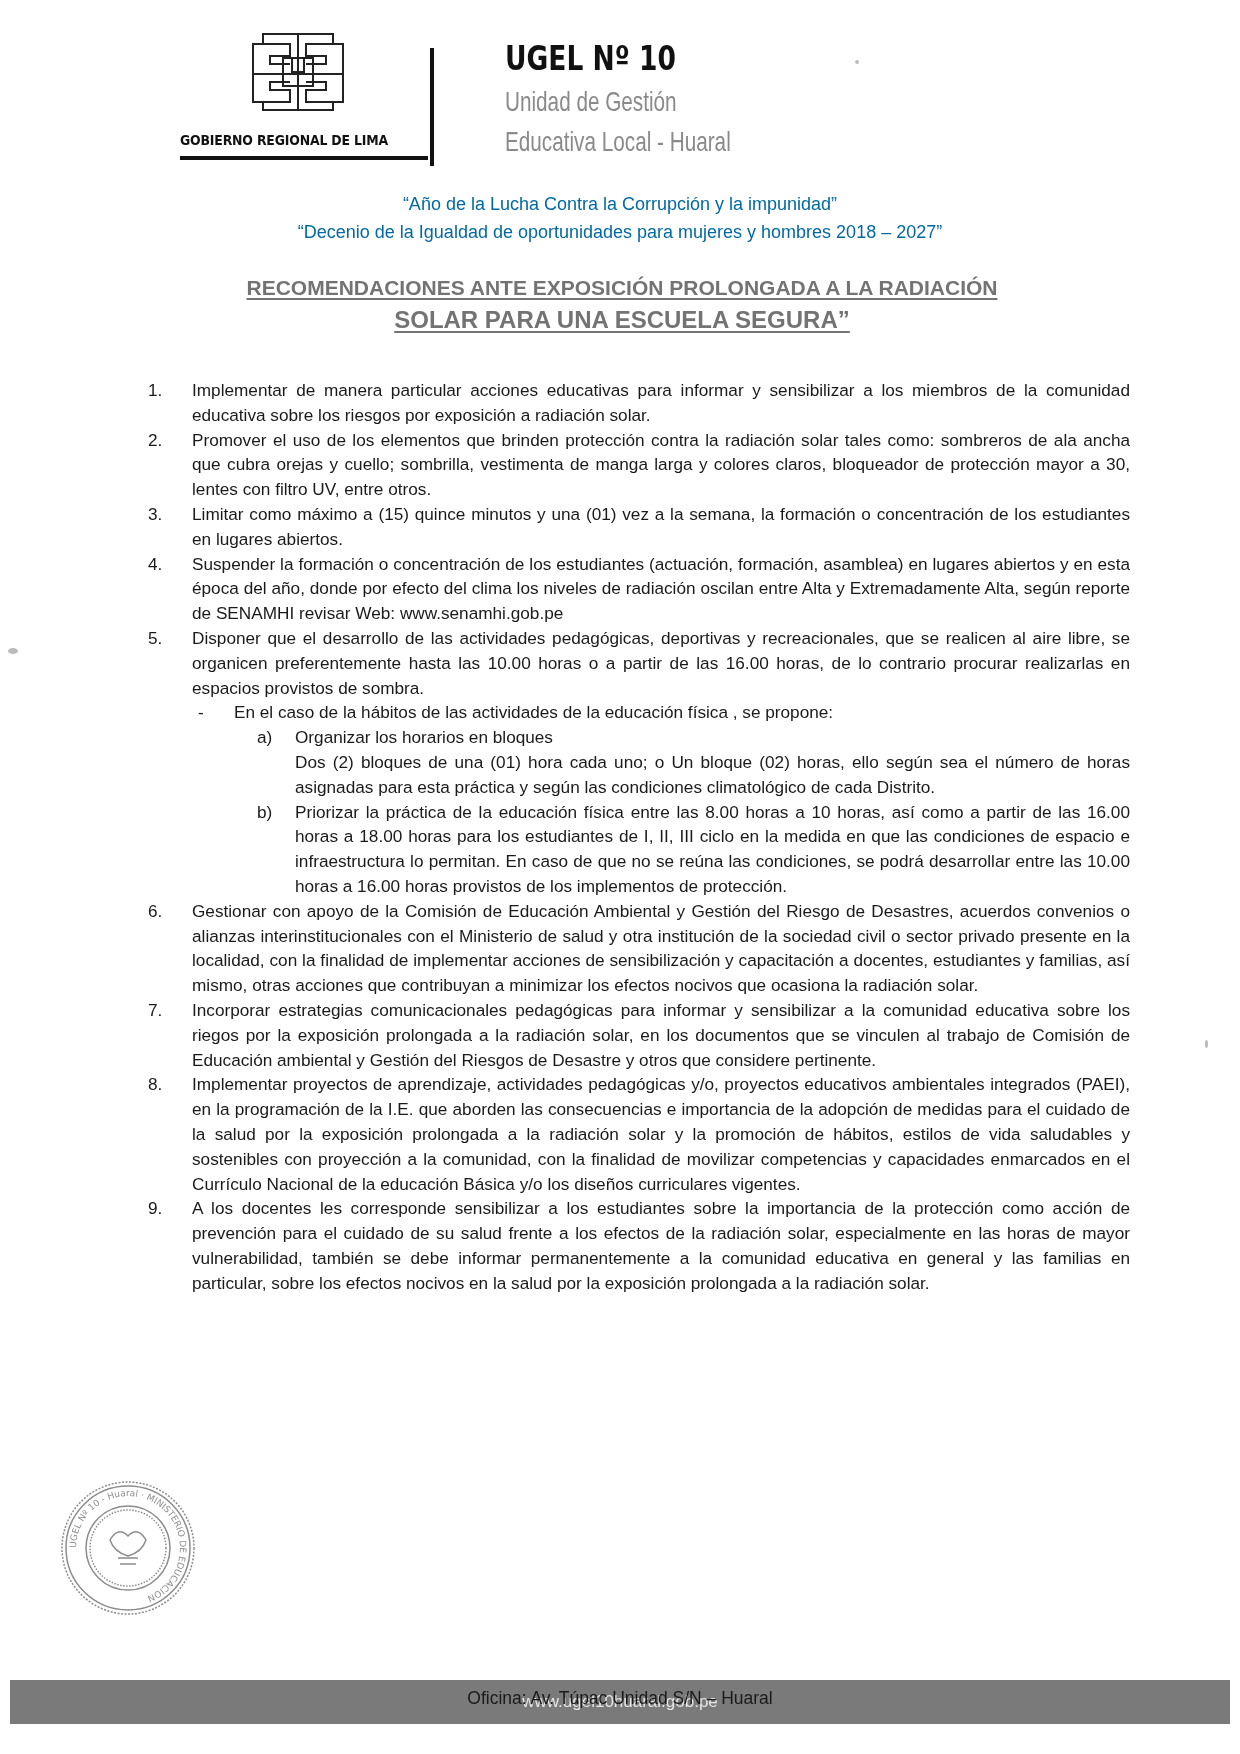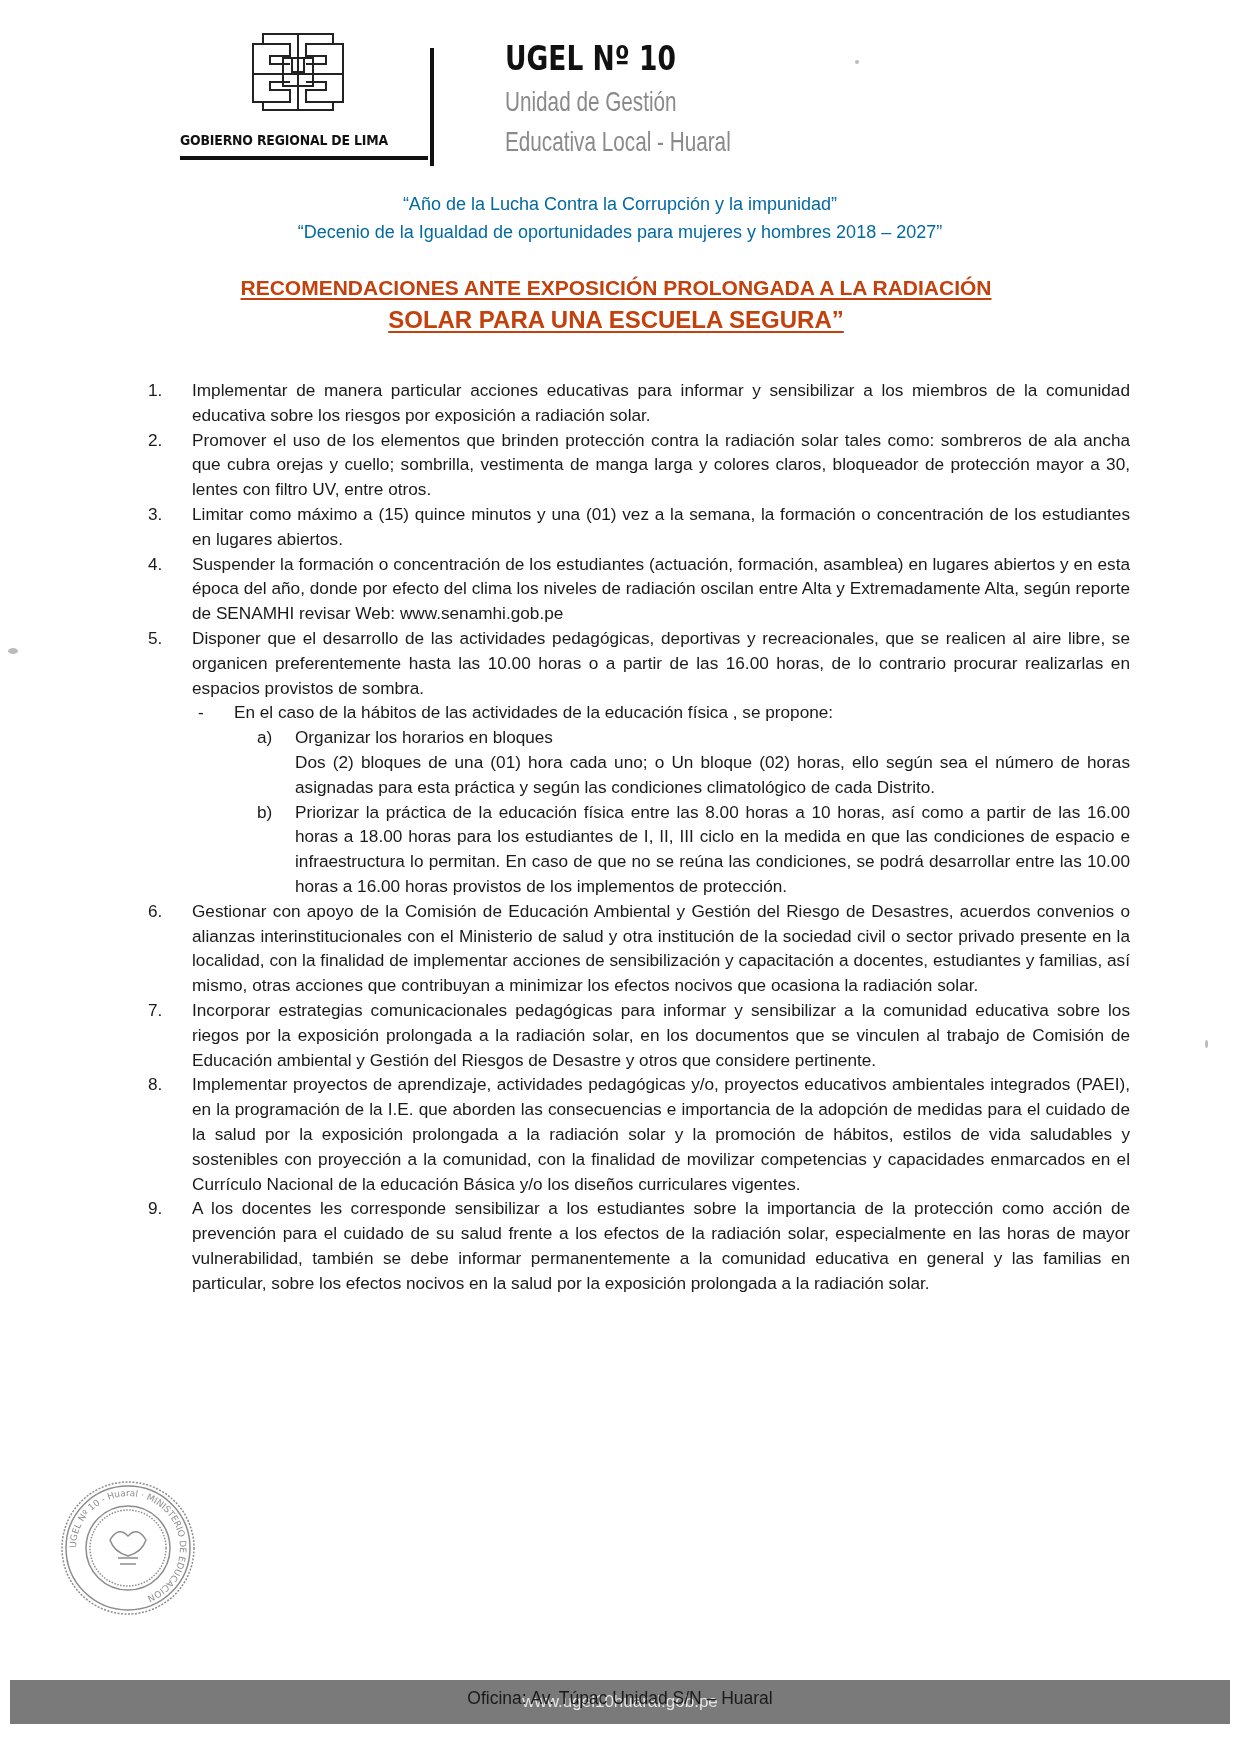--- a/index.html
+++ b/index.html
@@ -33,22 +33,22 @@
   .ugel-sub.l1 { top:58px; }
   .ugel-sub.l2 { top:98px; }
 
   
   .motto { position:absolute; left:0; width:1240px; text-align:center; font-size:18px; color:#0369a1; }
   .motto.m1 { top:194px; }
   .motto.m2 { top:222px; }
 
   
   .doc-title {
-    position:absolute; left:146px; width:940px; text-align:center;
-    font-family:"Liberation Sans", sans-serif; font-weight:bold; font-size:21px; color:#c2410c;
+    position:absolute; left:152px; width:940px; text-align:center;
+    font-family:"Liberation Sans", sans-serif; font-weight:bold; font-size:21px; color:#737373;
   }
   .doc-title span { text-decoration:underline; text-decoration-thickness:2px; text-underline-offset:3px; }
   .doc-title.t1 { top:276px; }
   .doc-title.t2 { top:306px; font-size:24px; }
 
   
   .body { position:absolute; left:145px; top:378px; width:985px; font-size:17.2px; line-height:24.8px; color:#1a1a1a; }
   .item { position:relative; padding-left:47px; text-align:justify; }
   .item .num { position:absolute; left:3px; top:0; }
   .sub-dash { position:relative; padding-left:89px; margin-left:0; }

